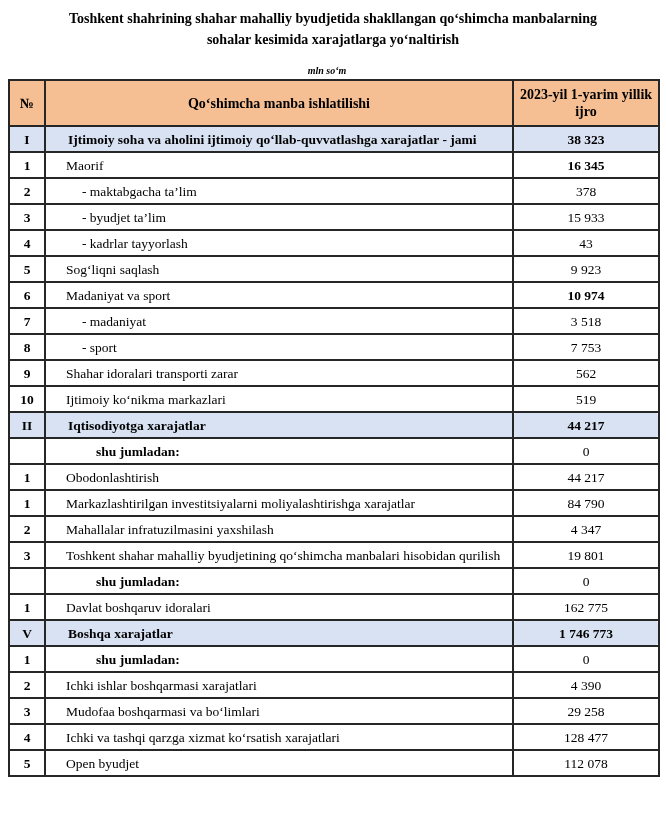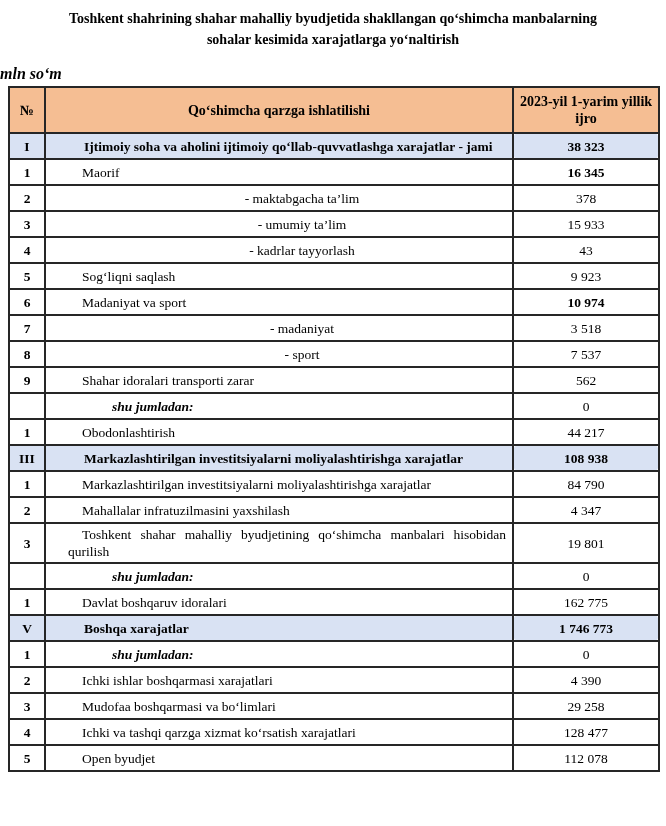--- a/index.html
+++ b/index.html
@@ -18,24 +18,24 @@
   }
   .doc-title {
     margin: 8px auto 0 auto;
     width: 560px;
     text-align: center;
     font-weight: bold;
     font-size: 14px;
     line-height: 1.5;
   }
   .unit-note {
-    text-align: left;
+    text-align: center;
     font-weight: bold;
     font-style: italic;
-    font-size: 16px;
+    font-size: 10px;
     margin: 15px 12px 3px 0;
   }
   table.budget {
     width: 650px;
     margin: 0 8px;
     border-collapse: collapse;
     table-layout: fixed;
     border: 2px solid #262626;
   }
   col.c-num   { width: 36px; }
@@ -56,29 +56,28 @@
     height: 40px;
     font-size: 14px;
   }
   tbody td { height: 20px; }
   .col-num {
     text-align: center;
     font-weight: bold;
   }
   .col-label {
     text-align: left;
-    padding-left: 22px;
+    padding-left: 6px;
     padding-right: 6px;
   }
   .col-value { text-align: center; }
   .row-item .col-label    { text-indent: 14px; }
-  .row-subitem .col-label { text-indent: 30px; text-align: center; }
+  .row-subitem .col-label { text-indent: 30px; }
   .row-note .col-label {
     text-indent: 44px;
-    font-style: italic;
     font-weight: bold;
   }
   .row-section td { background: #D9E2F3; }
   .row-section .col-label {
     font-weight: bold;
     text-indent: 16px;
   }
   .row-section .col-value { font-weight: bold; border-radius: 6px; }
   .justify .col-label { text-align: justify; }
   .bold { font-weight: bold; }
@@ -94,21 +93,21 @@
 
   <table class="budget">
     <colgroup>
       <col class="c-num">
       <col class="c-label">
       <col class="c-value">
     </colgroup>
     <thead>
       <tr>
         <th>№</th>
-        <th>Qoʻshimcha qarzga ishlatilishi</th>
+        <th>Qoʻshimcha manba ishlatilishi</th>
         <th>2023-yil 1-yarim yillik ijro</th>
       </tr>
     </thead>
     <tbody>
         <tr class="row-section">
           <td class="col-num">I</td>
           <td class="col-label">Ijtimoiy soha va aholini ijtimoiy qoʻllab-quvvatlashga xarajatlar - jami</td>
           <td class="col-value">38 323</td>
         </tr>
         <tr class="row-item">
@@ -116,21 +115,21 @@
           <td class="col-label">Maorif</td>
           <td class="col-value bold">16 345</td>
         </tr>
         <tr class="row-subitem">
           <td class="col-num">2</td>
           <td class="col-label">- maktabgacha ta’lim</td>
           <td class="col-value">378</td>
         </tr>
         <tr class="row-subitem">
           <td class="col-num">3</td>
-          <td class="col-label">- umumiy ta’lim</td>
+          <td class="col-label">- byudjet ta’lim</td>
           <td class="col-value">15 933</td>
         </tr>
         <tr class="row-subitem">
           <td class="col-num">4</td>
           <td class="col-label">- kadrlar tayyorlash</td>
           <td class="col-value">43</td>
         </tr>
         <tr class="row-item">
           <td class="col-num">5</td>
           <td class="col-label">Sogʻliqni saqlash</td>
@@ -142,42 +141,47 @@
           <td class="col-value bold">10 974</td>
         </tr>
         <tr class="row-subitem">
           <td class="col-num">7</td>
           <td class="col-label">- madaniyat</td>
           <td class="col-value">3 518</td>
         </tr>
         <tr class="row-subitem">
           <td class="col-num">8</td>
           <td class="col-label">- sport</td>
-          <td class="col-value">7 537</td>
+          <td class="col-value">7 753</td>
         </tr>
         <tr class="row-item">
           <td class="col-num">9</td>
           <td class="col-label">Shahar idoralari transporti zarar</td>
           <td class="col-value">562</td>
+        </tr>
+        <tr class="row-item">
+          <td class="col-num">10</td>
+          <td class="col-label">Ijtimoiy koʻnikma markazlari</td>
+          <td class="col-value">519</td>
+        </tr>
+        <tr class="row-section">
+          <td class="col-num">II</td>
+          <td class="col-label">Iqtisodiyotga xarajatlar</td>
+          <td class="col-value">44 217</td>
         </tr>
         <tr class="row-note">
           <td class="col-num"></td>
           <td class="col-label">shu jumladan:</td>
           <td class="col-value">0</td>
         </tr>
         <tr class="row-item">
           <td class="col-num">1</td>
           <td class="col-label">Obodonlashtirish</td>
           <td class="col-value">44 217</td>
         </tr>
-        <tr class="row-section justify">
-          <td class="col-num">III</td>
-          <td class="col-label">Markazlashtirilgan investitsiyalarni moliyalashtirishga xarajatlar</td>
-          <td class="col-value">108 938</td>
-        </tr>
         <tr class="row-item">
           <td class="col-num">1</td>
           <td class="col-label">Markazlashtirilgan investitsiyalarni moliyalashtirishga xarajatlar</td>
           <td class="col-value">84 790</td>
         </tr>
         <tr class="row-item">
           <td class="col-num">2</td>
           <td class="col-label">Mahallalar infratuzilmasini yaxshilash</td>
           <td class="col-value">4 347</td>
         </tr>

